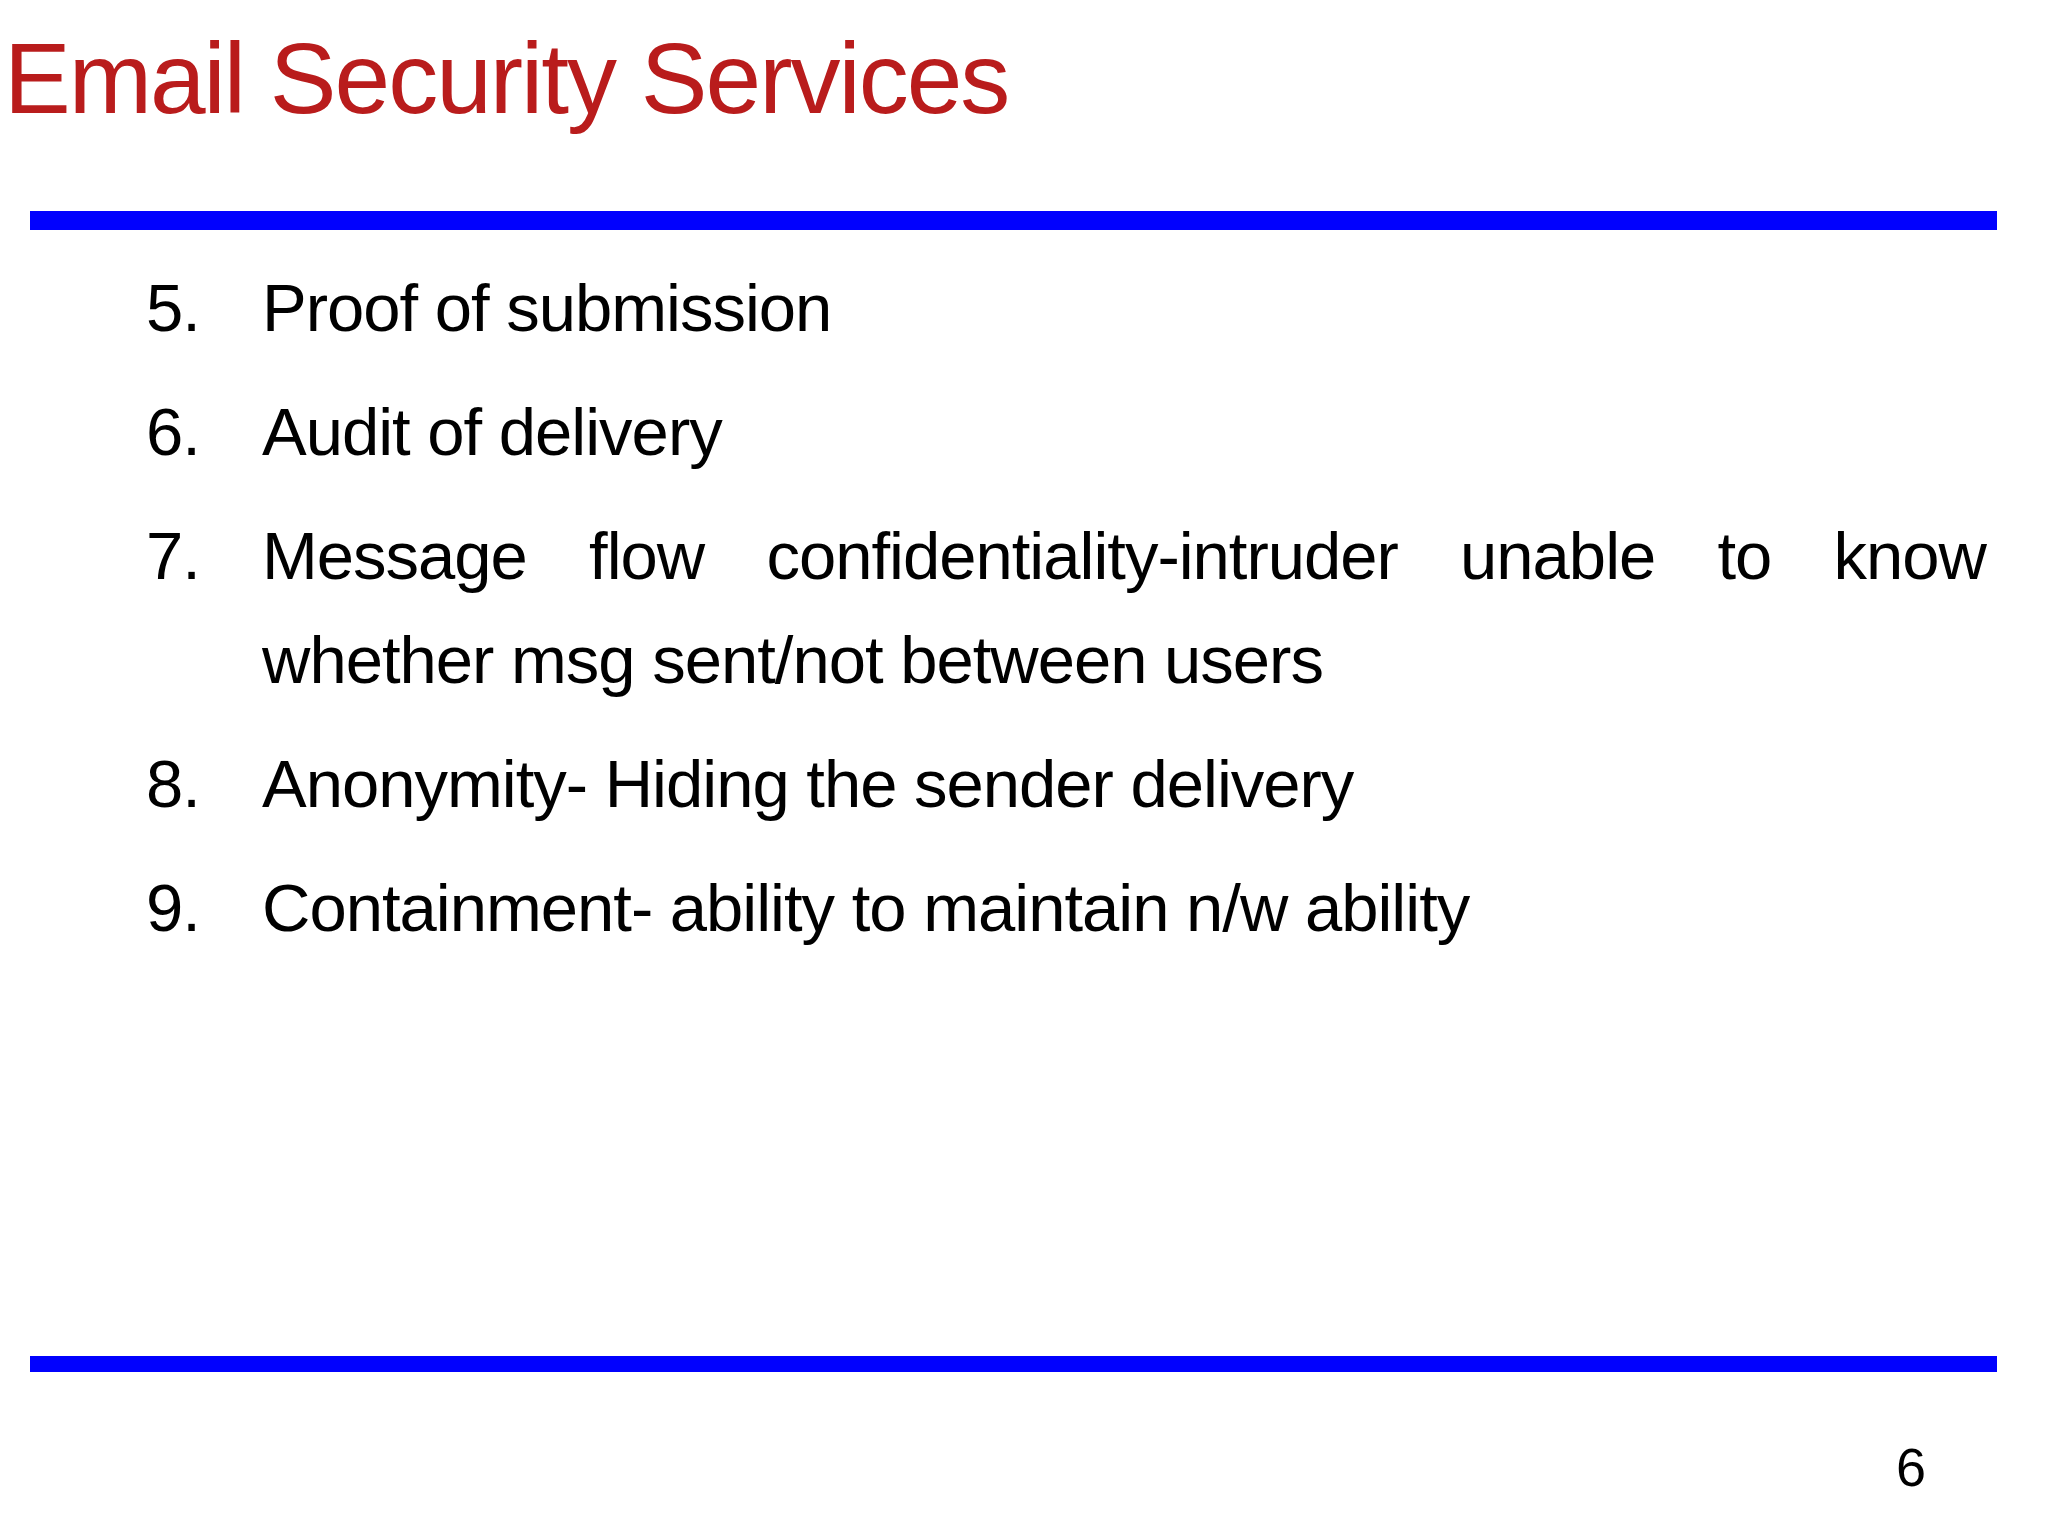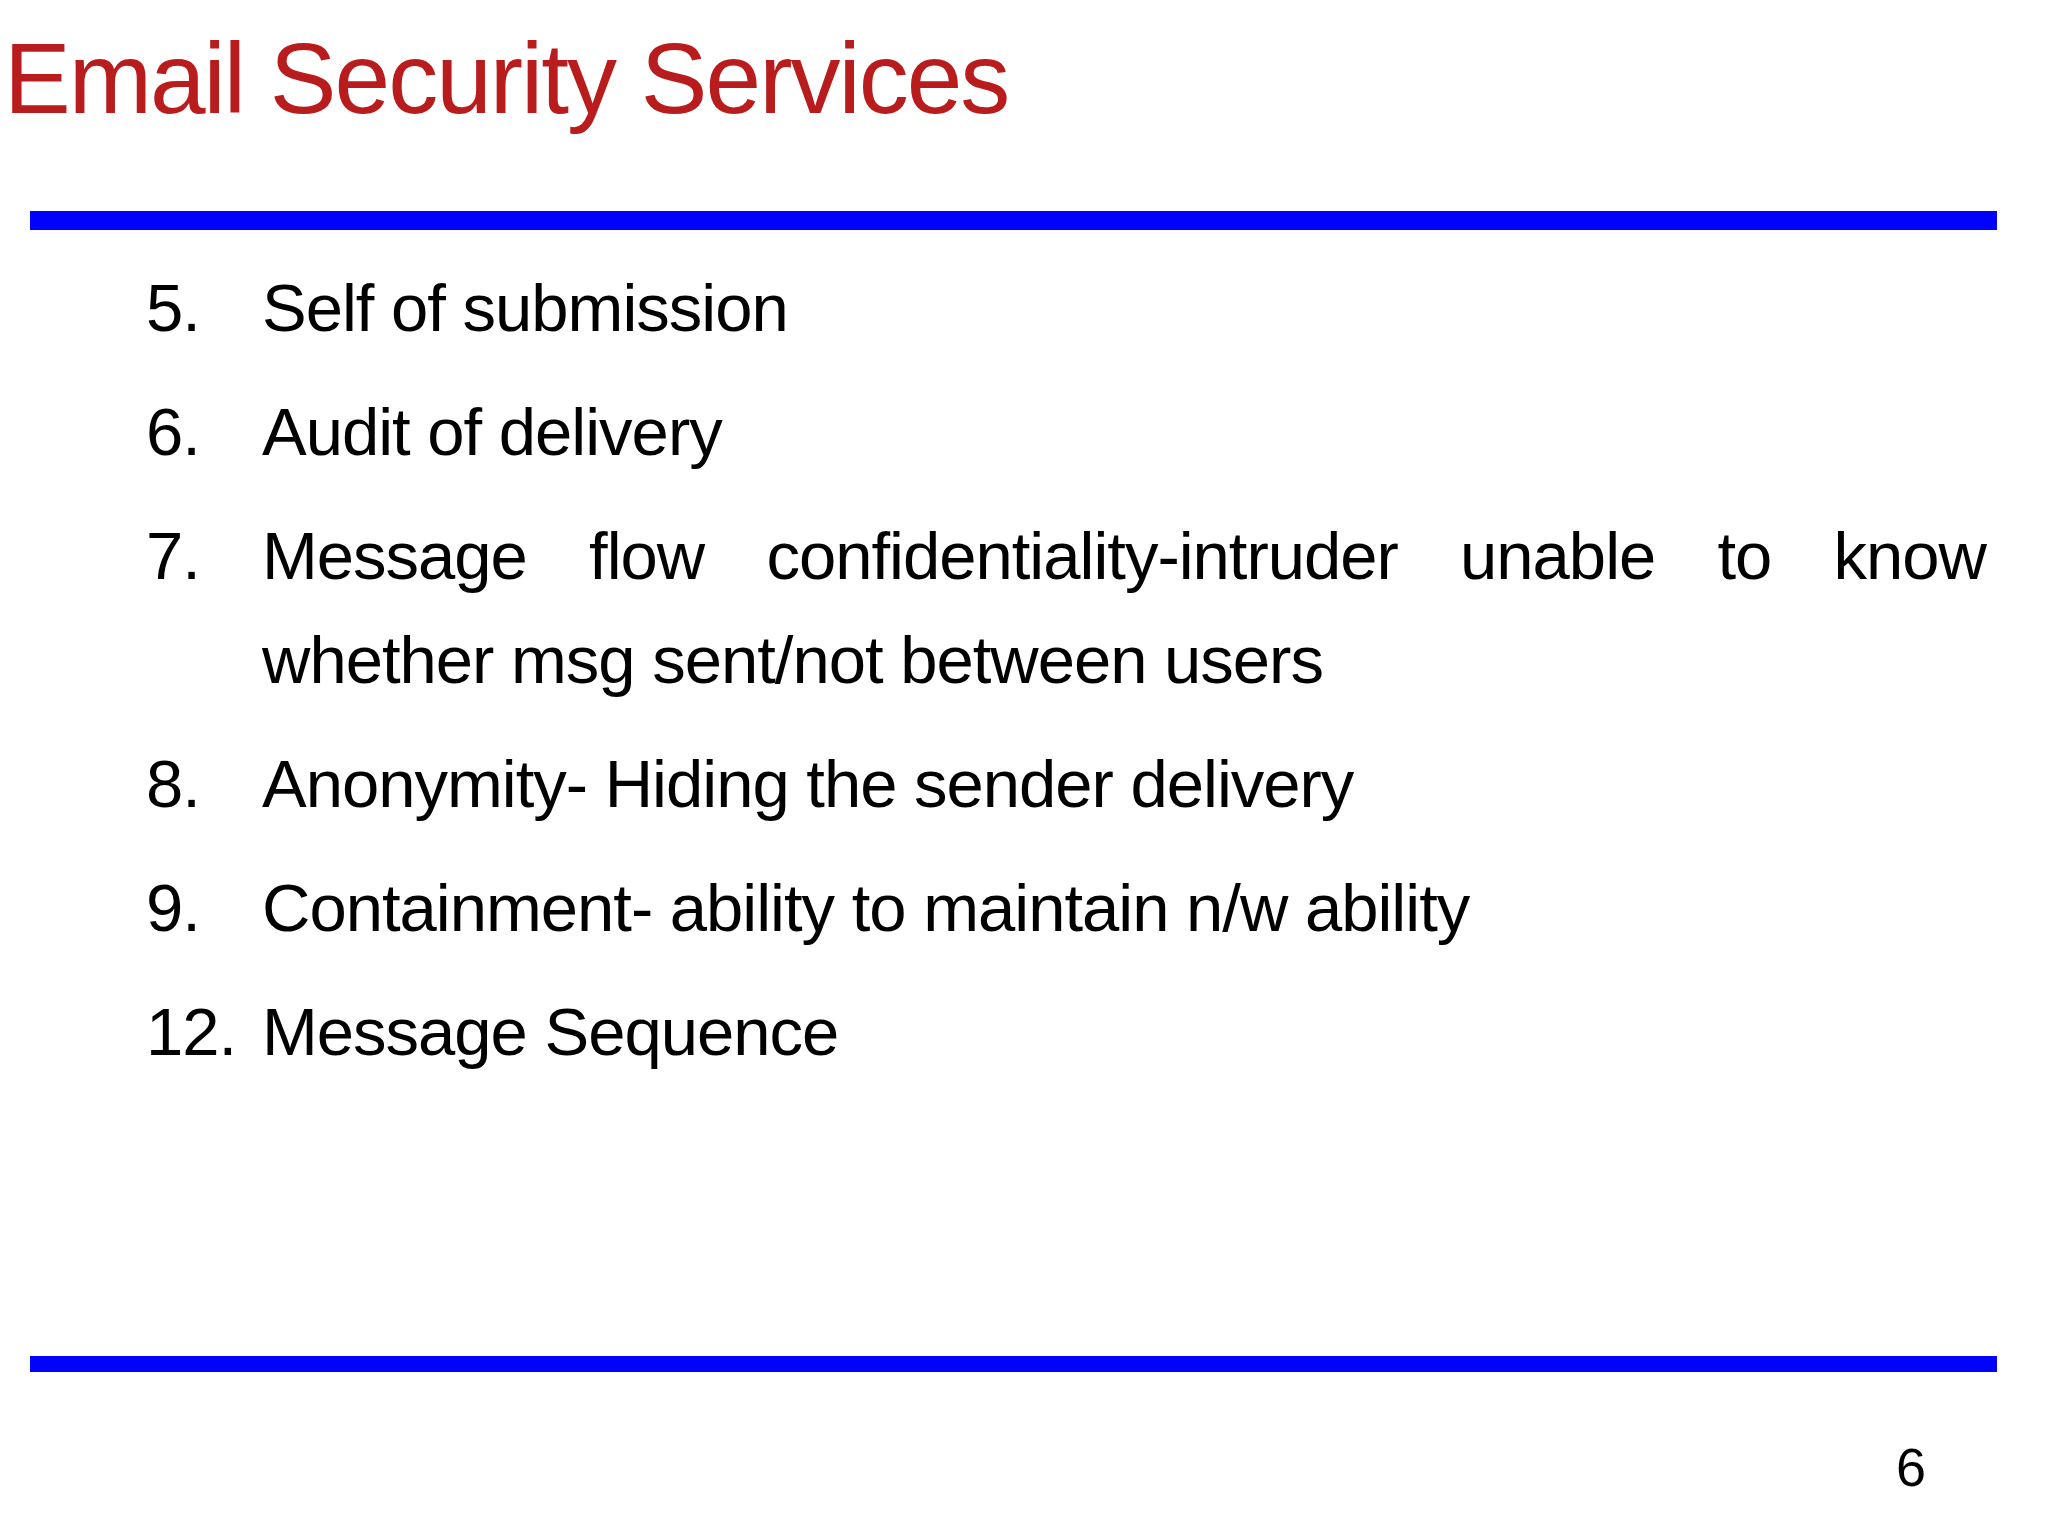--- a/index.html
+++ b/index.html
@@ -79,38 +79,34 @@
 </style>
 </head>
 <body>
 
 <div class="slide">
   <h1 class="slide-title">Email Security Services</h1>
   <div class="rule rule-top"></div>
   <ol class="services-list" id="services-list">
       <li>
         <span class="li-num">5.</span>
-        <span class="li-txt">Self of submission</span>
+        <span class="li-txt">Proof of submission</span>
       </li>
       <li>
         <span class="li-num">6.</span>
         <span class="li-txt">Audit of delivery</span>
       </li>
       <li>
         <span class="li-num">7.</span>
         <span class="li-txt">Message flow confidentiality-intruder unable to know whether msg sent/not between users</span>
       </li>
       <li>
         <span class="li-num">8.</span>
         <span class="li-txt">Anonymity- Hiding the sender delivery</span>
       </li>
       <li>
         <span class="li-num">9.</span>
         <span class="li-txt">Containment- ability to maintain n/w ability</span>
       </li>
-      <li>
-        <span class="li-num">12.</span>
-        <span class="li-txt">Message Sequence</span>
-      </li>
     </ol>
   <div class="rule rule-bottom"></div>
   <div class="page-number">6</div>
 </div>
 
 </body></html>

